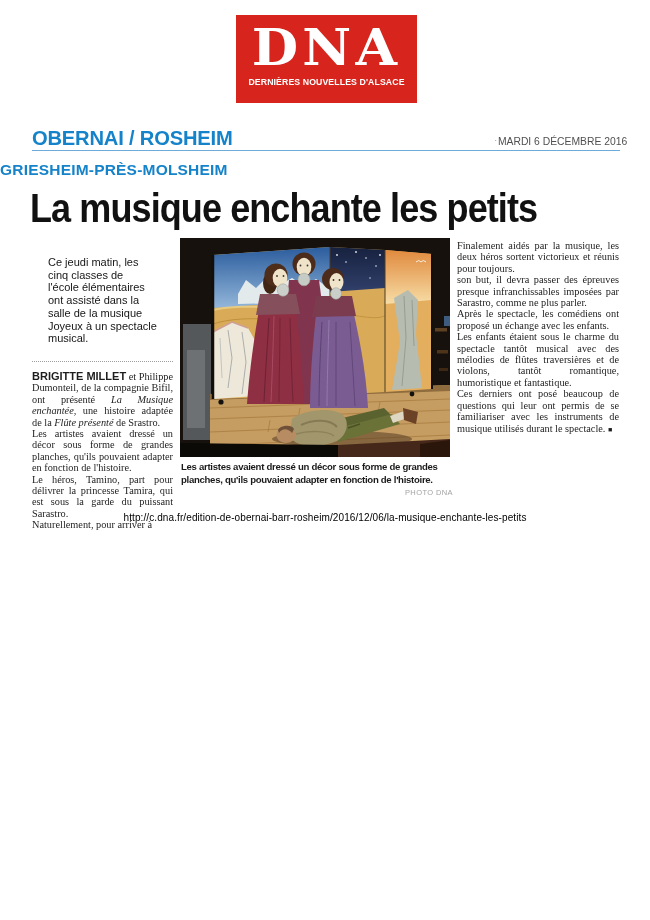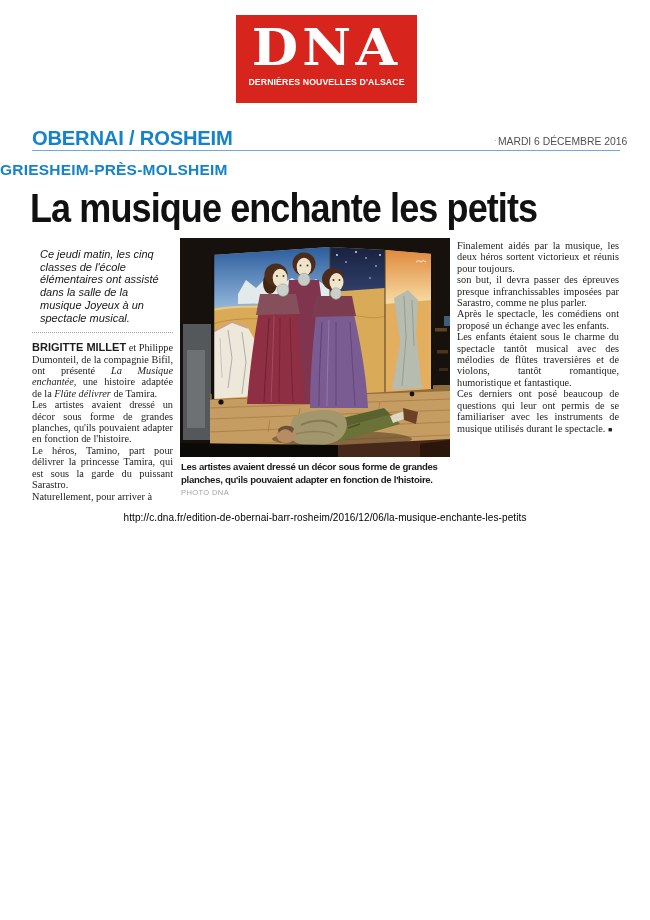--- a/index.html
+++ b/index.html
@@ -29,36 +29,36 @@
   .kicker { position:absolute; left:0; top:161px; width:650px; text-align:left;
           font-size:15.5px; font-weight:bold; color:#1583c9; letter-spacing:0.2px; }
 
   .headline { position:absolute; left:30px; top:186px; margin:0; font-size:40px;
           font-weight:bold; color:#111111; letter-spacing:-1px; white-space:nowrap;
           transform:scaleX(0.9); transform-origin:left; }
 
   
   .col-left  { position:absolute; left:32px;  top:240px; width:141px; }
   .col-right { position:absolute; left:457px; top:240px; width:162px; }
-  .lead { margin:8px; font-size:11px; line-height:12.7px; color:#161616;font-style:italic; }
+  .lead { margin:16px; font-size:11px; line-height:12.7px; color:#161616; }
   .dotted { border-top:1px dotted #9d9d9d; margin:7px 0 9px 0; height:0; }
   .body { margin:0; font-family:"Liberation Serif", serif; font-size:10.3px;
           line-height:11.4px; color:#1d1d1d; text-align:justify; }
   .lead-in { font-family:"Liberation Sans", sans-serif; font-weight:bold; font-size:11px; }
   .it { font-style:italic; }
   .end-mark { font-size:7px; font-family:"Liberation Sans", sans-serif; }
 
   
   .photo { position:absolute; left:180px; top:238px; width:270px; height:219px; margin:0; }
   .photo svg { display:block; }
 
   .caption-wrap { position:absolute; left:181px; top:461px; width:272px; }
   .caption { margin:0; font-size:9.6px; font-weight:bold; line-height:12.6px;
           letter-spacing:-0.3px; color:#1a1a1a; }
-  .credit { font-size:7.5px; color:#a3a3a3; letter-spacing:0.4px; margin-top:2px; }
+  .credit { font-size:7.5px; color:#a3a3a3; letter-spacing:0.4px; margin-top:2px;text-align:right; }
 
   .url { position:absolute; left:0; top:512px; width:650px; text-align:center;
           font-size:10px; color:#000000; letter-spacing:0.1px; }
 </style>
 </head>
 <body>
 
 <div class="page">
 
   <div class="logo">
@@ -69,21 +69,21 @@
   <div class="section-title">OBERNAI / ROSHEIM</div>
   <div class="date-line"><span class="date-marker">·</span><span>MARDI 6 DÉCEMBRE 2016</span></div>
   <div class="rule"></div>
 
   <div class="kicker">GRIESHEIM-PRÈS-MOLSHEIM</div>
   <h1 class="headline">La musique enchante les petits</h1>
 
   <div class="col-left">
     <p class="lead">Ce jeudi matin, les cinq classes de l'école élémentaires ont assisté dans la salle de la musique Joyeux à un spectacle musical.</p>
     <div class="dotted"></div>
-    <p class="body"><span class="lead-in">BRIGITTE MILLET</span><span> et Philippe Dumonteil, de la compagnie Bifil, ont présenté </span><span class="it">La Musique enchantée</span><span>, une histoire adaptée de la </span><span class="it">Flûte délivrer</span><span> de Tamira.</span></p>
+    <p class="body"><span class="lead-in">BRIGITTE MILLET</span><span> et Philippe Dumonteil, de la compagnie Bifil, ont présenté </span><span class="it">La Musique enchantée</span><span>, une histoire adaptée de la </span><span class="it">Flûte présenté</span><span> de Srastro.</span></p>
     <p class="body">Les artistes avaient dressé un décor sous forme de grandes planches, qu'ils pouvaient adapter en fonction de l'histoire.</p>
     <p class="body">Le héros, Tamino, part pour délivrer la princesse Tamira, qui est sous la garde du puissant Sarastro.</p>
     <p class="body">Naturellement, pour arriver à</p>
   </div>
 
   <figure class="photo">
     <svg viewBox="0 0 270 219" width="270" height="219" xmlns="http://www.w3.org/2000/svg">
       <defs>
         <linearGradient id="skyG" x1="0" y1="0" x2="0" y2="1">
           <stop offset="0" stop-color="#2b5c9d"></stop>

